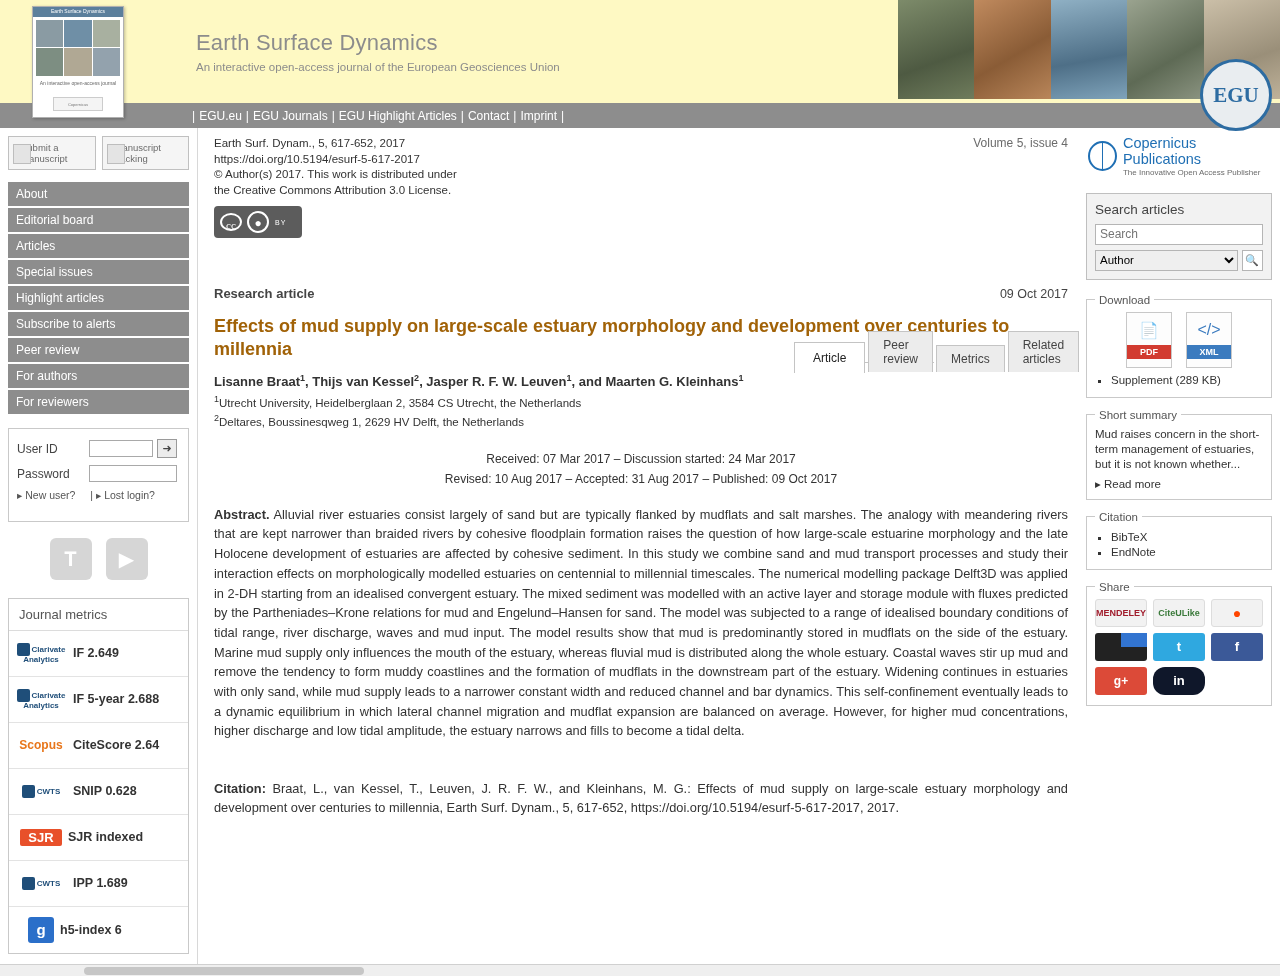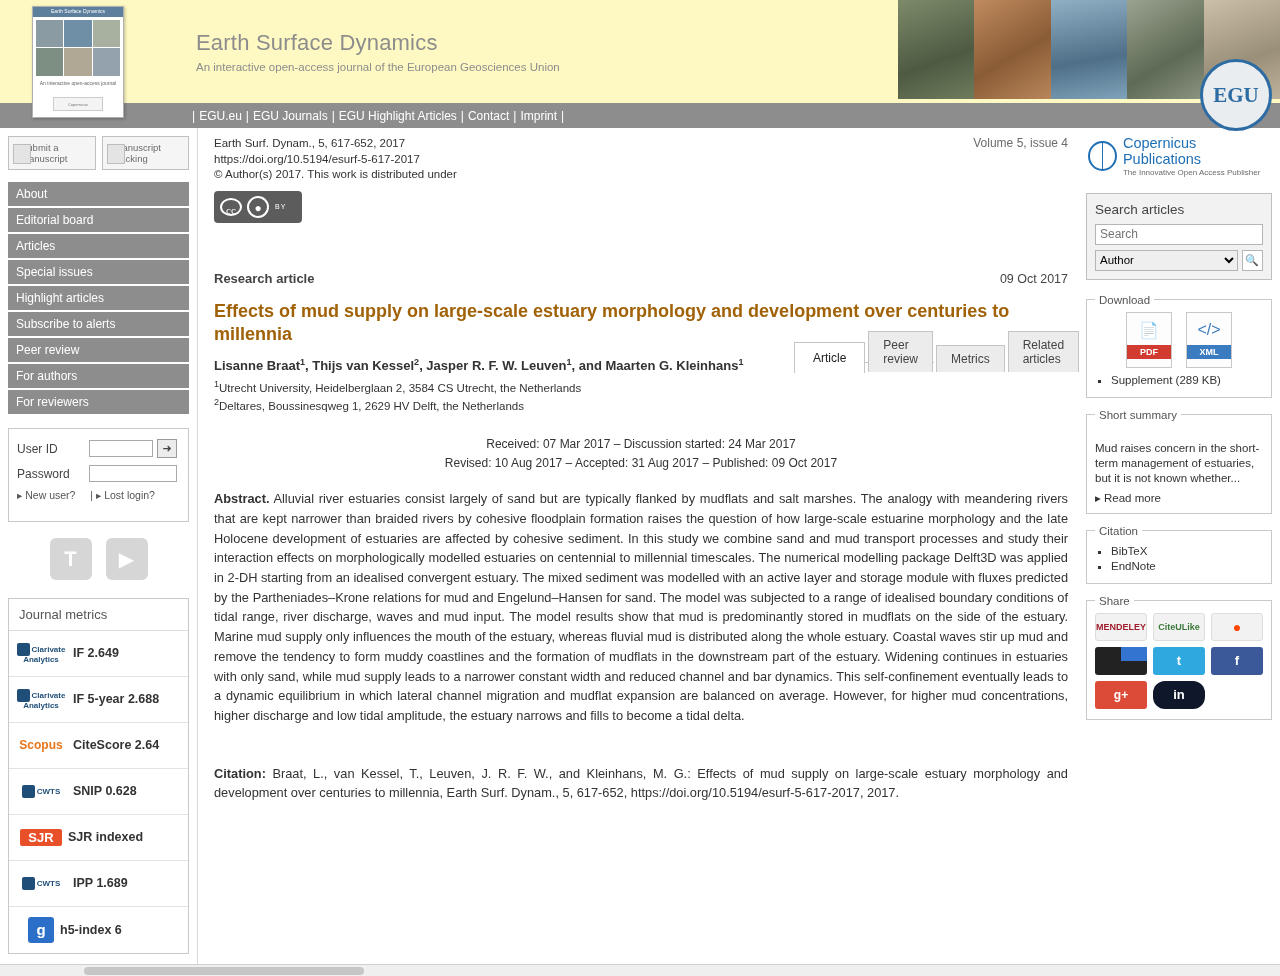--- a/index.html
+++ b/index.html
@@ -402,21 +402,21 @@
   .dl-icon.pdf .band { background: #d23b30; }
   .dl-icon.xml .band { background: #3b7bbf; }
   .dl-icon .glyph {
     position: absolute; left: 0; top: 8px; width: 100%;
     text-align: center; font-size: 16px;
   }
   .dl-icon.pdf .glyph { color: #d23b30; }
   .dl-icon.xml .glyph { color: #3b7bbf; }
   .panel ul { margin: 4px 0 0 16px; padding: 0; }
   .panel li { font-size: 11.5px; color: #333; margin-bottom: 3px; list-style: square; }
-  .panel p { margin: 16px 0 0 0; font-size: 11.5px; color: #333; line-height: 1.3; }
+  .panel p { margin: 2px 0 0 0; font-size: 11.5px; color: #333; line-height: 1.3; }
   .readmore { font-size: 11.5px; color: #333; margin-top: 5px; }
   .share-icons {
     display: grid; grid-template-columns: repeat(3, 1fr);
     gap: 6px; padding: 2px 0;
   }
   .sh {
     height: 28px; border-radius: 3px;
     display: flex; align-items: center; justify-content: center;
     color: #fff; font-size: 13px; font-weight: bold;
     cursor: pointer;
@@ -575,20 +575,21 @@
   </div>
 
   <div class="center-col">
 
     <div class="vol-issue">Volume 5, issue 4</div>
 
     <div class="cite-block">
       <div>Earth Surf. Dynam., 5, 617-652, 2017</div>
       <a href="#">https://doi.org/10.5194/esurf-5-617-2017</a>
       <div>© Author(s) 2017. This work is distributed under</div>
+      <div>the Creative Commons Attribution 3.0 License.</div>
     </div>
 
     <div class="cc-badge">
       <div class="circle">cc</div>
       <div class="circle2">●</div>
       <div class="by">BY</div>
     </div>
 
     <div class="tab-rule"></div>
     <div class="tabs">

